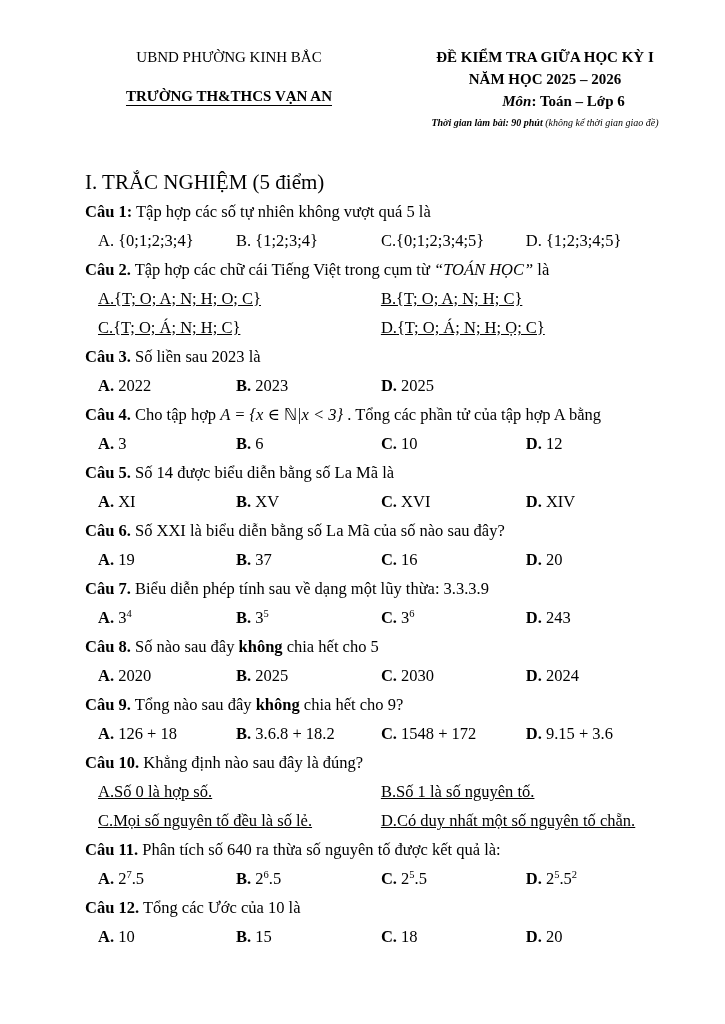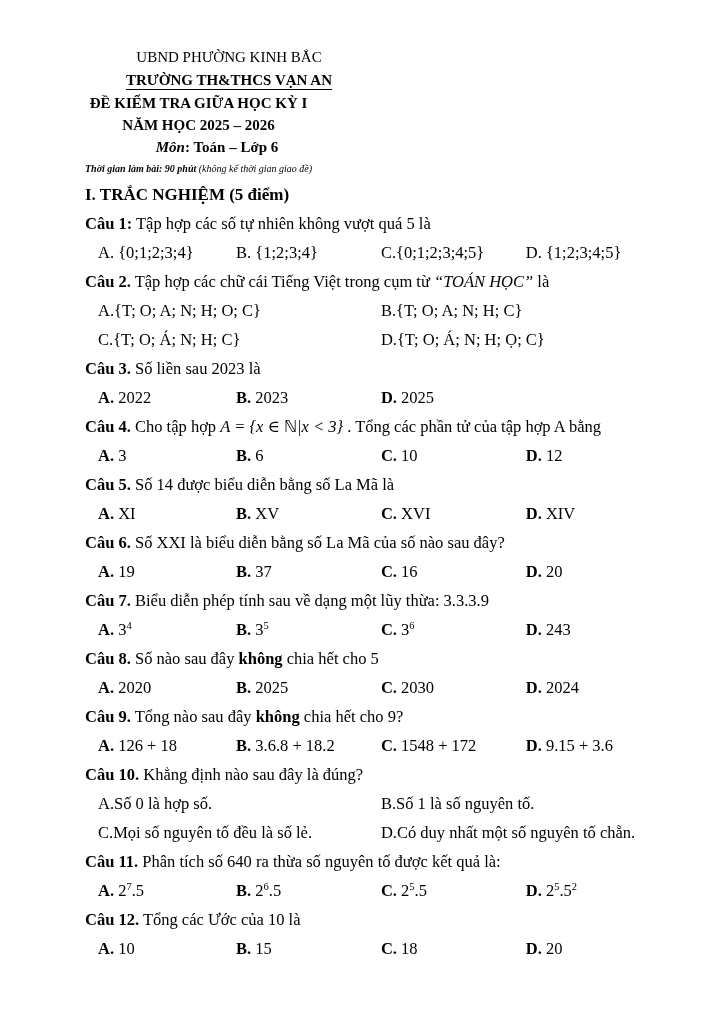--- a/index.html
+++ b/index.html
@@ -12,67 +12,69 @@
   .page {
     position: relative;
     width: 725px;
     height: 1024px;
     box-sizing: border-box;
     padding: 46px 8px 0 85px;
     background: #ffffff;
     overflow: hidden;
   }
   
-  .header { display: flex; align-items: flex-start; flex-direction: column; }
+  .header { display: flex; align-items: flex-start; }
   .header-left {
     width: 288px;
     text-align: center;
     font-size: 15px;
     line-height: 23px;
     flex-shrink: 0;
   }
   .header-right {
     flex: 1;
     text-align: center;
     font-size: 15px;
     line-height: 22px;
     white-space: nowrap;
   }
   .authority { font-weight: normal; }
   .school {
     font-weight: bold;
     text-decoration: underline;
     text-underline-offset: 4px;
+    margin-top: 16px;
   }
   .exam-title, .exam-year { font-weight: bold; }
   .subject-line { font-weight: bold; }
   .subject-label { font-style: italic; font-weight: bold; margin-left: 37px; }
   .duration-line { font-size: 10px; }
   .duration-bold { font-weight: bold; font-style: italic; }
   .duration-note { font-style: italic; }
   
   .section-title {
-    font-size: 17px;
-    font-weight: bold;
+    margin-top: 34px;
+    font-size: 21px;
+    font-weight: normal;
     line-height: 29px;
   }
   .q-line {
     font-size: 16.5px;
     line-height: 29px;
     margin: 0;
   }
   .q-label { font-weight: bold; }
   .opts {
     display: grid;
     padding-left: 13px;
     font-size: 16.5px;
     line-height: 29px;
   }
   .opts.four { grid-template-columns: 22.3% 23.4% 23.4% 30.9%; }
-  .opts.two  { grid-template-columns: 45.7% 54.3%; }
+  .opts.two  { grid-template-columns: 45.7% 54.3%; text-decoration: underline; }
   .opt { white-space: nowrap; }
   .opt-letter { font-weight: normal; }
   .opt-letter.b { font-weight: bold; }
   .seg.b { font-weight: bold; }
   .seg.i { font-style: italic; }
   .seg.m { font-style: italic; }
   .seg.sup {
     font-size: 10.5px;
     vertical-align: super;
     line-height: 0;

